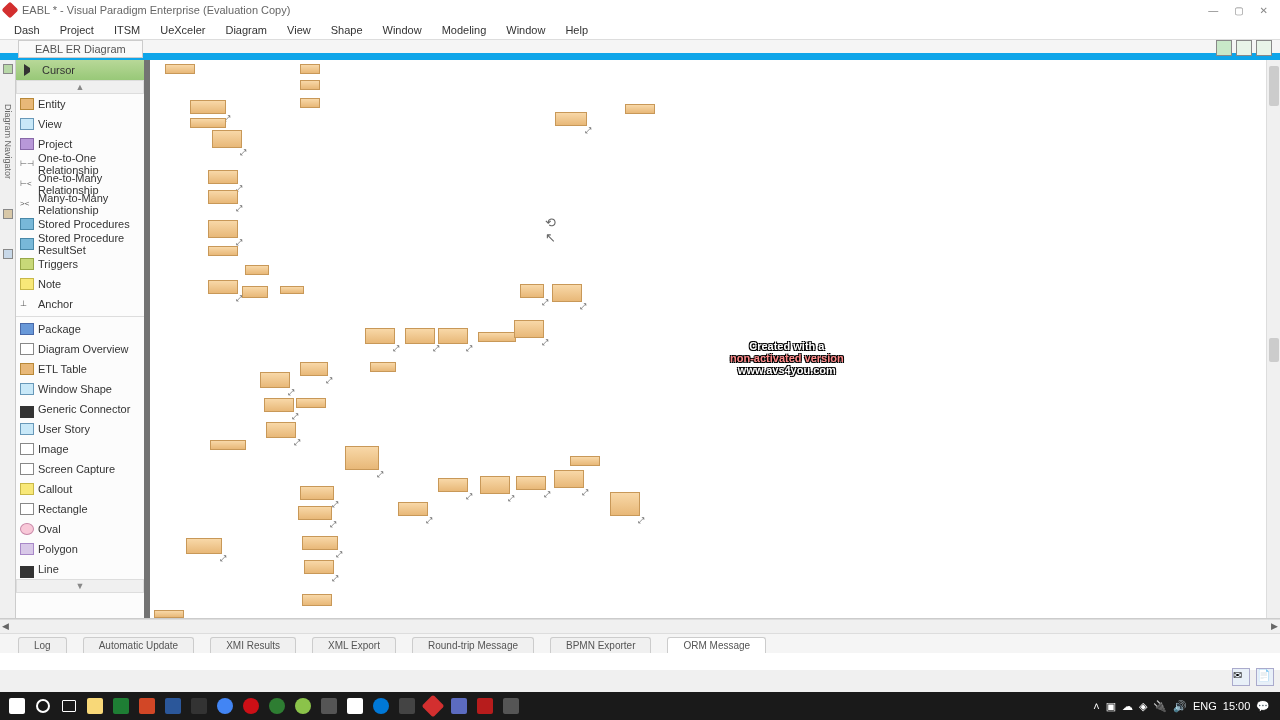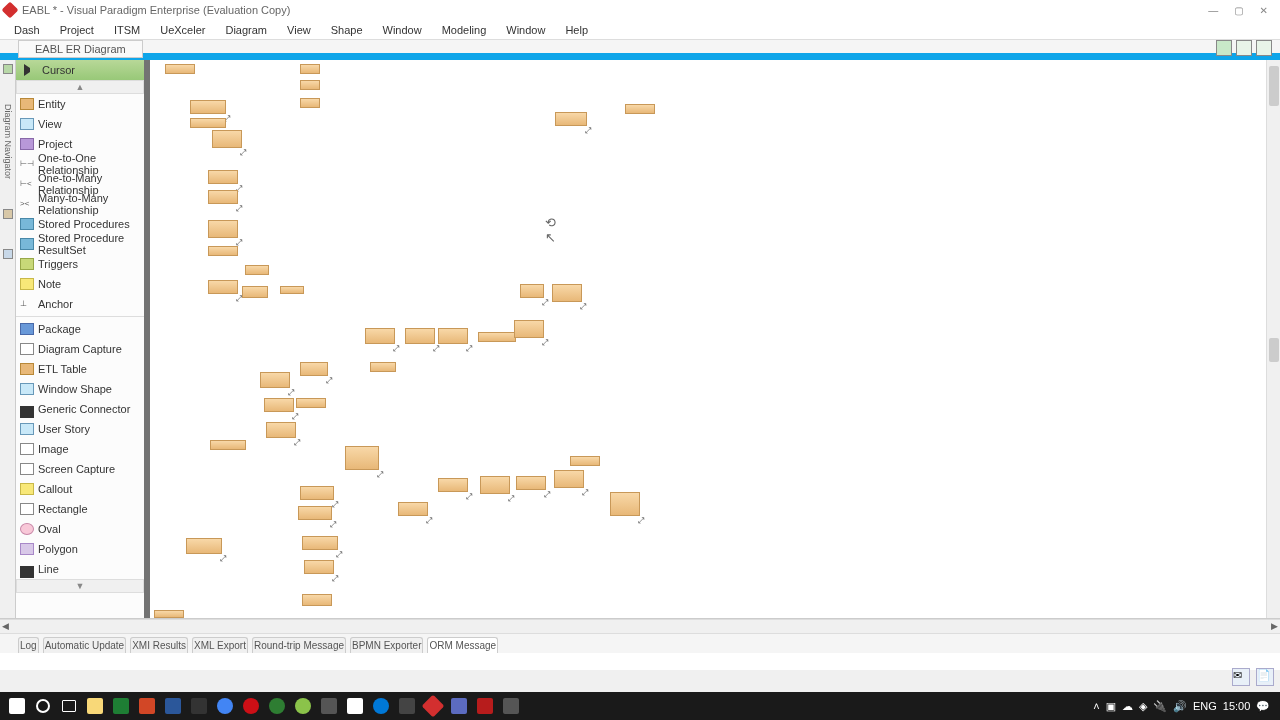--- a/index.html
+++ b/index.html
@@ -58,21 +58,21 @@
 .scrollbar-v { position: absolute; right: 0; top: 60px; width: 14px; height: 558px; background: #f0f0f0; border-left: 1px solid #ddd; }
 .scrollbar-v .thumb { position: absolute; left: 2px; width: 10px; background: #ccc; border-radius: 2px; }
 
 .bottom-pane { height: 52px; background: #fff; border-top: 1px solid #ccc; }
 .log-line { display: flex; align-items: center; padding: 2px 6px; color: #333; font-size: 10px; }
 .log-line .ico { width: 12px; height: 12px; background: #a868c8; border-radius: 2px; margin-right: 6px; }
 .hscroll { height: 14px; background: #f0f0f0; border-top: 1px solid #ddd; position: relative; }
 .hscroll .arrow-l { position: absolute; left: 2px; top: 1px; color: #666; font-size: 9px; }
 .hscroll .arrow-r { position: absolute; right: 2px; top: 1px; color: #666; font-size: 9px; }
 .bottom-tabs { height: 20px; background: #f5f5f5; display: flex; align-items: flex-end; padding-left: 18px; border-top: 1px solid #ddd; }
-.bottom-tabs .btab { padding: 2px 1px; border: 1px solid #ccc; border-bottom: none; background: #f0f0f0; margin-right: 4px; font-size: 10px; color: #555; border-radius: 3px 3px 0 0; }
+.bottom-tabs .btab { padding: 2px 15px; border: 1px solid #ccc; border-bottom: none; background: #f0f0f0; margin-right: 16px; font-size: 10px; color: #555; border-radius: 3px 3px 0 0; }
 .bottom-tabs .btab.active { background: #fff; }
 
 .status-icons { position: absolute; right: 6px; bottom: 34px; display: flex; gap: 6px; }
 .status-icons .si { width: 18px; height: 18px; border: 1px solid #aac; background: #e8f0f8; }
 
 .taskbar { position: absolute; bottom: 0; left: 0; right: 0; height: 28px; background: #1a1a1a; display: flex; align-items: center; padding: 0 4px; }
 .taskbar .tb-item { width: 26px; height: 24px; display: flex; align-items: center; justify-content: center; color: #fff; font-size: 11px; cursor: pointer; }
 .taskbar .spacer { flex: 1; }
 .taskbar .tray { display: flex; align-items: center; gap: 6px; color: #fff; font-size: 10px; padding-right: 6px; }
 .tb-ico { width: 16px; height: 16px; border-radius: 2px; }
@@ -174,21 +174,21 @@
         <div class="pico ico-rel">⊥</div>
         <span>Anchor</span>
       </div>
       <div class="palette-divider"></div>
       <div class="palette-item">
         <div class="pico ico-folder"></div>
         <span>Package</span>
       </div>
       <div class="palette-item">
         <div class="pico ico-shape"></div>
-        <span>Diagram Capture</span>
+        <span>Diagram Overview</span>
       </div>
       <div class="palette-item">
         <div class="pico ico-entity"></div>
         <span>ETL Table</span>
       </div>
       <div class="palette-item">
         <div class="pico ico-view"></div>
         <span>Window Shape</span>
       </div>
       <div class="palette-item">
@@ -224,20 +224,25 @@
         <span>Polygon</span>
       </div>
       <div class="palette-item">
         <div class="pico ico-line"></div>
         <span>Line</span>
       </div>
       <div class="palette-arrow">▼</div>
     </div>
 
   <div class="canvas" id="canvas">
+    <div class="watermark">
+      <div>Created with a</div>
+      <div class="red">non-activated version</div>
+      <div>www.avs4you.com</div>
+    </div>
     <div class="canvas-cursor">⟲<br>↖</div>
   <div class="entity-box" style="left: 15px; top: 4px; width: 30px; height: 10px;"></div>
       <div class="entity-box" style="left: 150px; top: 4px; width: 20px; height: 10px;"></div>
       <div class="entity-box" style="left: 150px; top: 20px; width: 20px; height: 10px;"></div>
       <div class="entity-box" style="left: 150px; top: 38px; width: 20px; height: 10px;"></div>
       <div class="entity-box" style="left: 40px; top: 40px; width: 36px; height: 14px;"></div>
       <div class="expand-ico" style="left: 74px; top: 54px;">⤢</div>
       <div class="entity-box" style="left: 40px; top: 58px; width: 36px; height: 10px;"></div>
       <div class="entity-box" style="left: 62px; top: 70px; width: 30px; height: 18px;"></div>
       <div class="expand-ico" style="left: 90px; top: 88px;">⤢</div>

